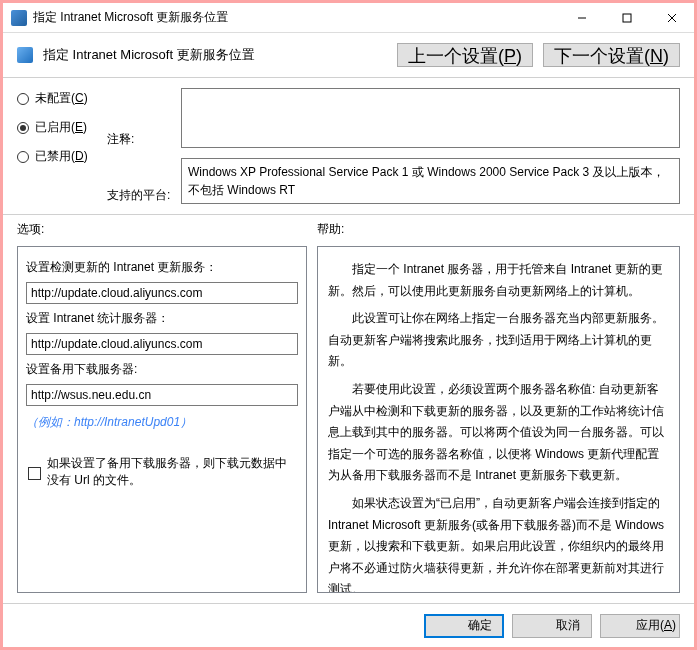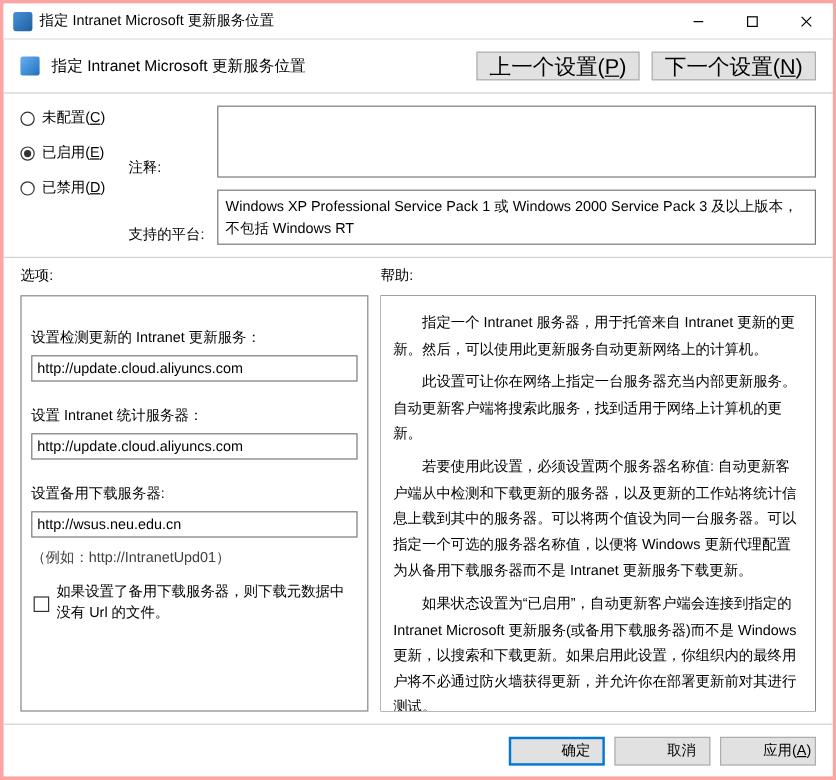--- a/index.html
+++ b/index.html
@@ -24,23 +24,23 @@
     .field-label { width: 66px; text-align: left; padding-top: 2px; white-space: nowrap; }
     .comment-box { flex: 1; height: 60px; border: 1px solid #7a7a7a; background: #fff; resize: none; font-family: inherit; font-size: 12px; padding: 2px 4px; }
     .platform-box { flex: 1; border: 1px solid #7a7a7a; background: #fff; padding: 4px 6px; min-height: 40px; line-height: 1.5; }
     .panels-header { display: flex; padding: 6px 14px 4px; }
     .panels-header > div:first-child { width: 300px; }
     .panels { flex: 1; display: flex; gap: 10px; padding: 4px 14px 10px; min-height: 0; }
     .panel { border: 1px solid #828790; background: #fff; overflow: auto; }
     .panel-left { width: 290px; padding: 12px 8px; display: flex; flex-direction: column; gap: 6px; }
     .panel-right { flex: 1; padding: 12px 10px; line-height: 1.8; }
     .panel-right p { margin-bottom: 6px; text-indent: 2em; }
-    .opt-label { margin-top: 14px; }
+    .opt-label { margin-top: 0; }
     .opt-input { width: 100%; height: 22px; border: 1px solid #7a7a7a; padding: 2px 4px; font-family: inherit; font-size: 12px; }
-    .example { color: #404040; margin-top: 2px; margin-bottom: 0; }
+    .example { color: #3b82f6; margin-top: 2px; margin-bottom: 12px; font-style: italic; }
     .checkbox-row { display: flex; align-items: center; gap: 6px; padding-left: 2px; margin-top: 6px; }
     .checkbox-box { width: 13px; height: 13px; border: 1px solid #333; margin-top: 2px; flex-shrink: 0; cursor: pointer; }
     .footer { height: 44px; border-top: 1px solid #d0d0d0; display: flex; align-items: center; justify-content: flex-end; gap: 8px; padding: 0 14px; }
     .footer-btn { min-width: 80px; height: 24px; background: #e1e1e1; border: 1px solid #adadad; cursor: pointer; font-size: 12px; font-family: inherit; padding-left: 32px; }
     .footer-btn.primary { border: 2px solid #0078d7; }
     u { text-decoration: underline; }
   </style>
 </head>
 <body>
 

